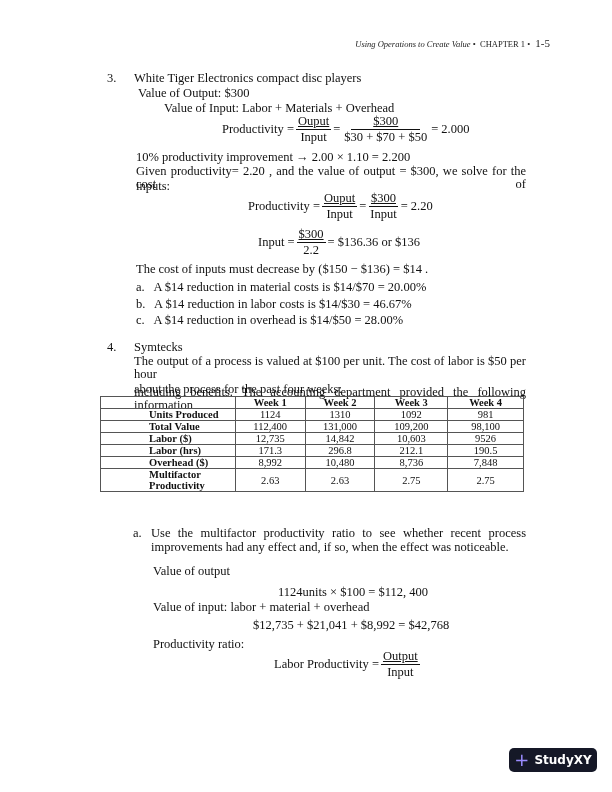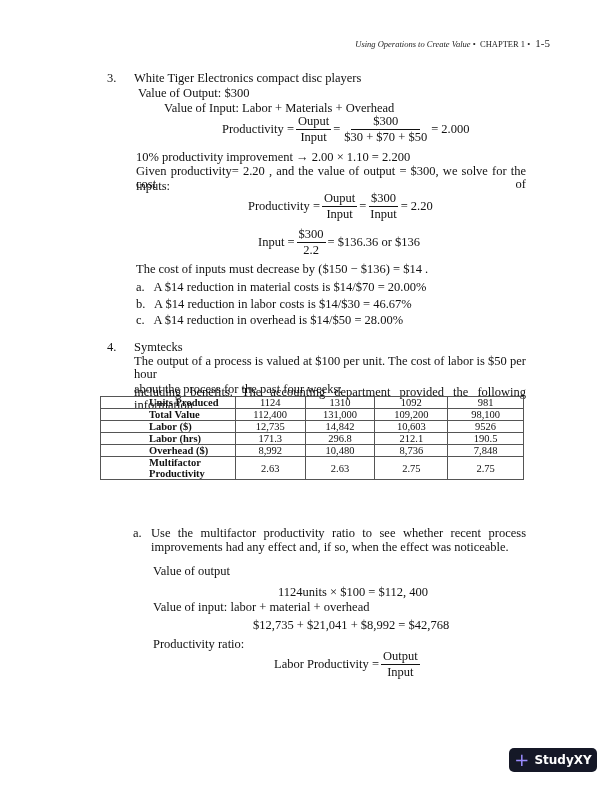--- a/index.html
+++ b/index.html
@@ -3,21 +3,21 @@
 <meta charset="utf-8">
 <style>
   html, body { margin: 0; padding: 0; background: #ffffff; }
   body { width: 612px; height: 792px; position: relative; overflow: hidden;
          font-family: "Liberation Serif", "DejaVu Serif", serif; color: #111; font-size: 12.5px; }
   .abs { position: absolute; white-space: nowrap; line-height: 1; }
   .header { top: 38px; right: 62px; font-size: 8.5px; color: #222; }
   .header .it { font-style: italic; }
   .header .pg { font-size: 11px; margin-left: 3px; }
   .frac { display: inline-flex; flex-direction: column; align-items: center; vertical-align: middle; margin: 0 2px; }
-  .frac .n { border-bottom: 1px solid #111; padding: 0 2px 1px 2px; line-height: 1.05; }
+  .frac .n { border-bottom: 1px solid #111; padding: 0 2px 1px 2px; line-height: 1.05; text-decoration: underline; }
   .frac .d { padding: 1px 2px 0 2px; line-height: 1.05; }
   .eq { display: inline-flex; align-items: center; }
   .justify { white-space: normal; text-align: justify; text-align-last: justify; }
   table.data { position: absolute; left: 100px; top: 396px; width: 424px; border-collapse: collapse; font-size: 10.5px; }
   table.data td, table.data th { border: 1px solid #555; padding: 0 3px; height: 11px; line-height: 11px; text-align: center; font-weight: normal; }
   table.data th { font-weight: bold; }
   table.data td.lbl { text-align: left; font-weight: bold; padding-left: 48px; }
   table.data col.c0 { width: 135px; }
   table.data col.c1 { width: 70px; }
   table.data col.c2 { width: 70px; }
@@ -109,20 +109,27 @@
 
 <table class="data">
   <colgroup>
       <col class="c0">
       <col class="c1">
       <col class="c2">
       <col class="c3">
       <col class="c4">
     </colgroup>
   <tbody>
+      <tr>
+    <th></th>
+    <th>Week 1</th>
+    <th>Week 2</th>
+    <th>Week 3</th>
+    <th>Week 4</th>
+  </tr>
   <tr>
     <td class="lbl">Units Produced</td>
     <td>1124</td>
     <td>1310</td>
     <td>1092</td>
     <td>981</td>
   </tr>
   <tr>
     <td class="lbl">Total Value</td>
     <td>112,400</td>

